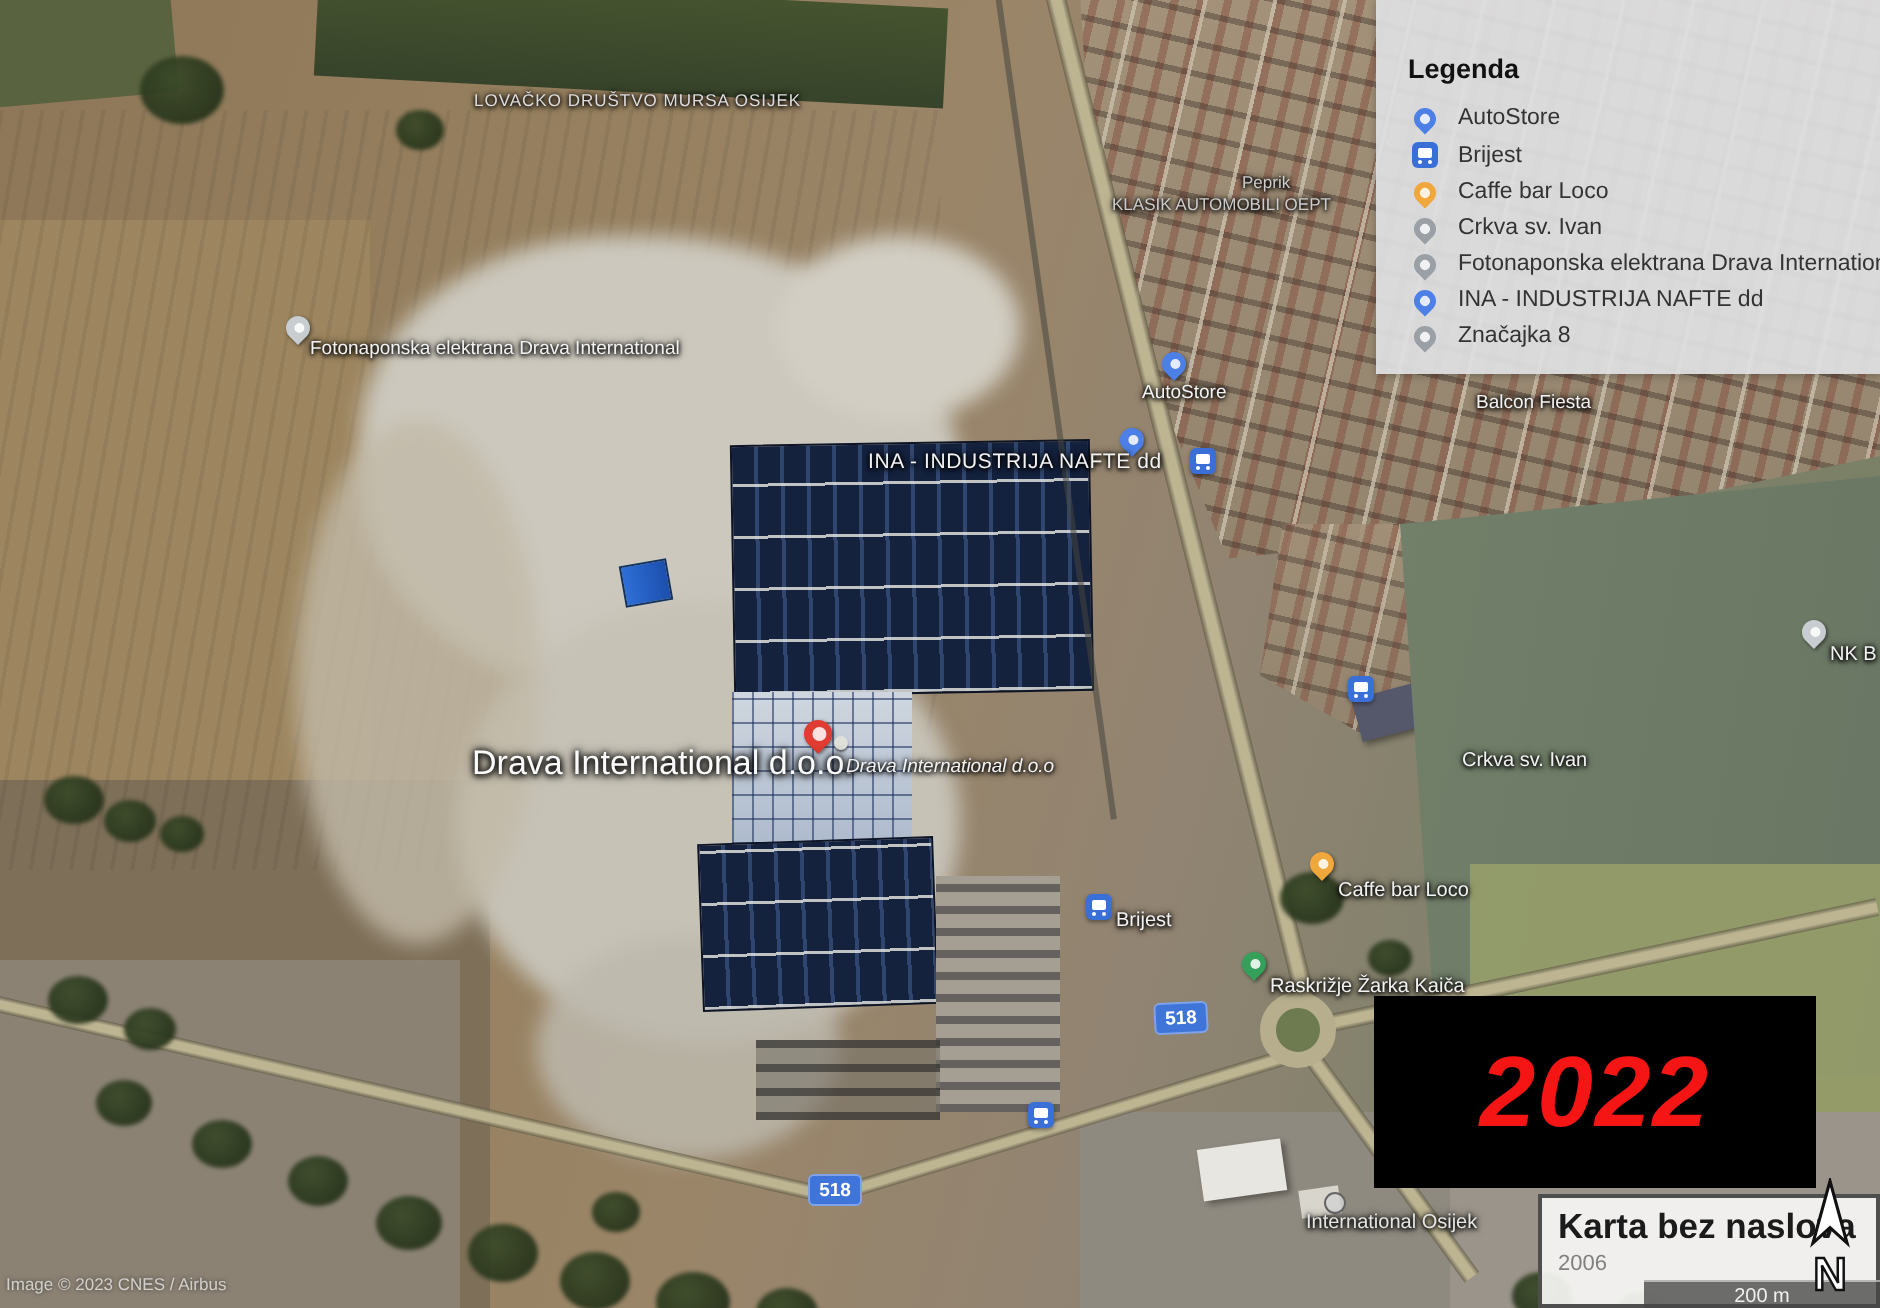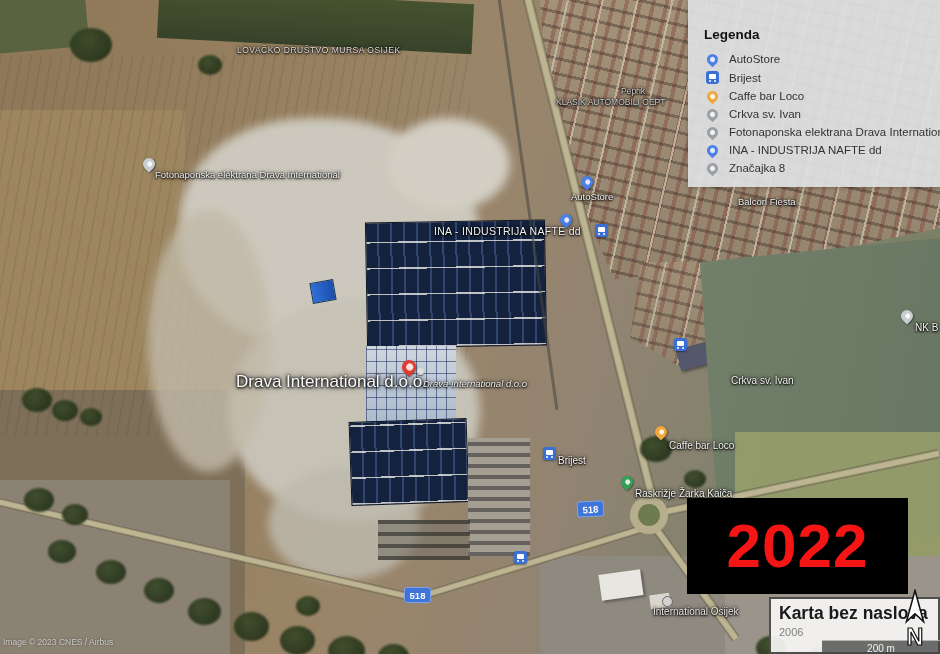--- a/index.html
+++ b/index.html
@@ -43,21 +43,21 @@
   .lrow{display:flex;align-items:center;gap:10px;padding:3px 0 3px 18px;font-size:11.5px;color:#333;white-space:nowrap;}
   .licon{flex:0 0 13px;display:flex;justify-content:center;}
   .lpin{width:11px;height:11px;border-radius:50% 50% 50% 0;transform:rotate(-45deg);position:relative;}
   .lpin::after{content:"";position:absolute;inset:3.2px;background:rgba(255,255,255,.85);border-radius:50%;}
   .lbus{position:relative;width:13px;height:13px;border-radius:3px;}
   .lbus::before{content:"";position:absolute;left:3px;top:3px;right:3px;bottom:5px;background:#fff;border-radius:1px;}
   .lbus::after{content:"";position:absolute;left:3px;bottom:2px;width:2px;height:2px;background:#fff;border-radius:50%;box-shadow:5px 0 0 #fff;}
 
   .year-box{position:absolute;left:687px;top:498px;width:221px;height:96px;background:#000;
             display:flex;align-items:center;justify-content:center;z-index:40;}
-  .year-text{color:#f51515;font-size:62px;font-weight:bold;letter-spacing:1px;line-height:1;}
+  .year-text{color:#f51515;font-size:50px;font-weight:bold;letter-spacing:1px;line-height:1;font-style:italic;}
 
   .karta-box{position:absolute;left:769px;top:597px;width:171px;height:57px;box-sizing:border-box;
              border:2px solid #4e4e4e;background:rgba(246,246,244,.93);z-index:45;padding:4px 6px 0 8px;overflow:hidden;}
   .karta-title{font-size:17.5px;font-weight:bold;color:#1b1b1b;white-space:nowrap;}
   .karta-sub{font-size:11px;color:#808080;margin-top:2px;}
   .scalebar{position:absolute;left:822px;top:640px;width:118px;height:14px;background:rgba(70,70,70,.78);
             color:#f0f0f0;font-size:10px;display:flex;align-items:center;justify-content:center;z-index:46;
             border-top:1px solid rgba(255,255,255,.5);}
   .compass{position:absolute;left:899px;top:589px;width:32px;height:62px;z-index:47;}
 

